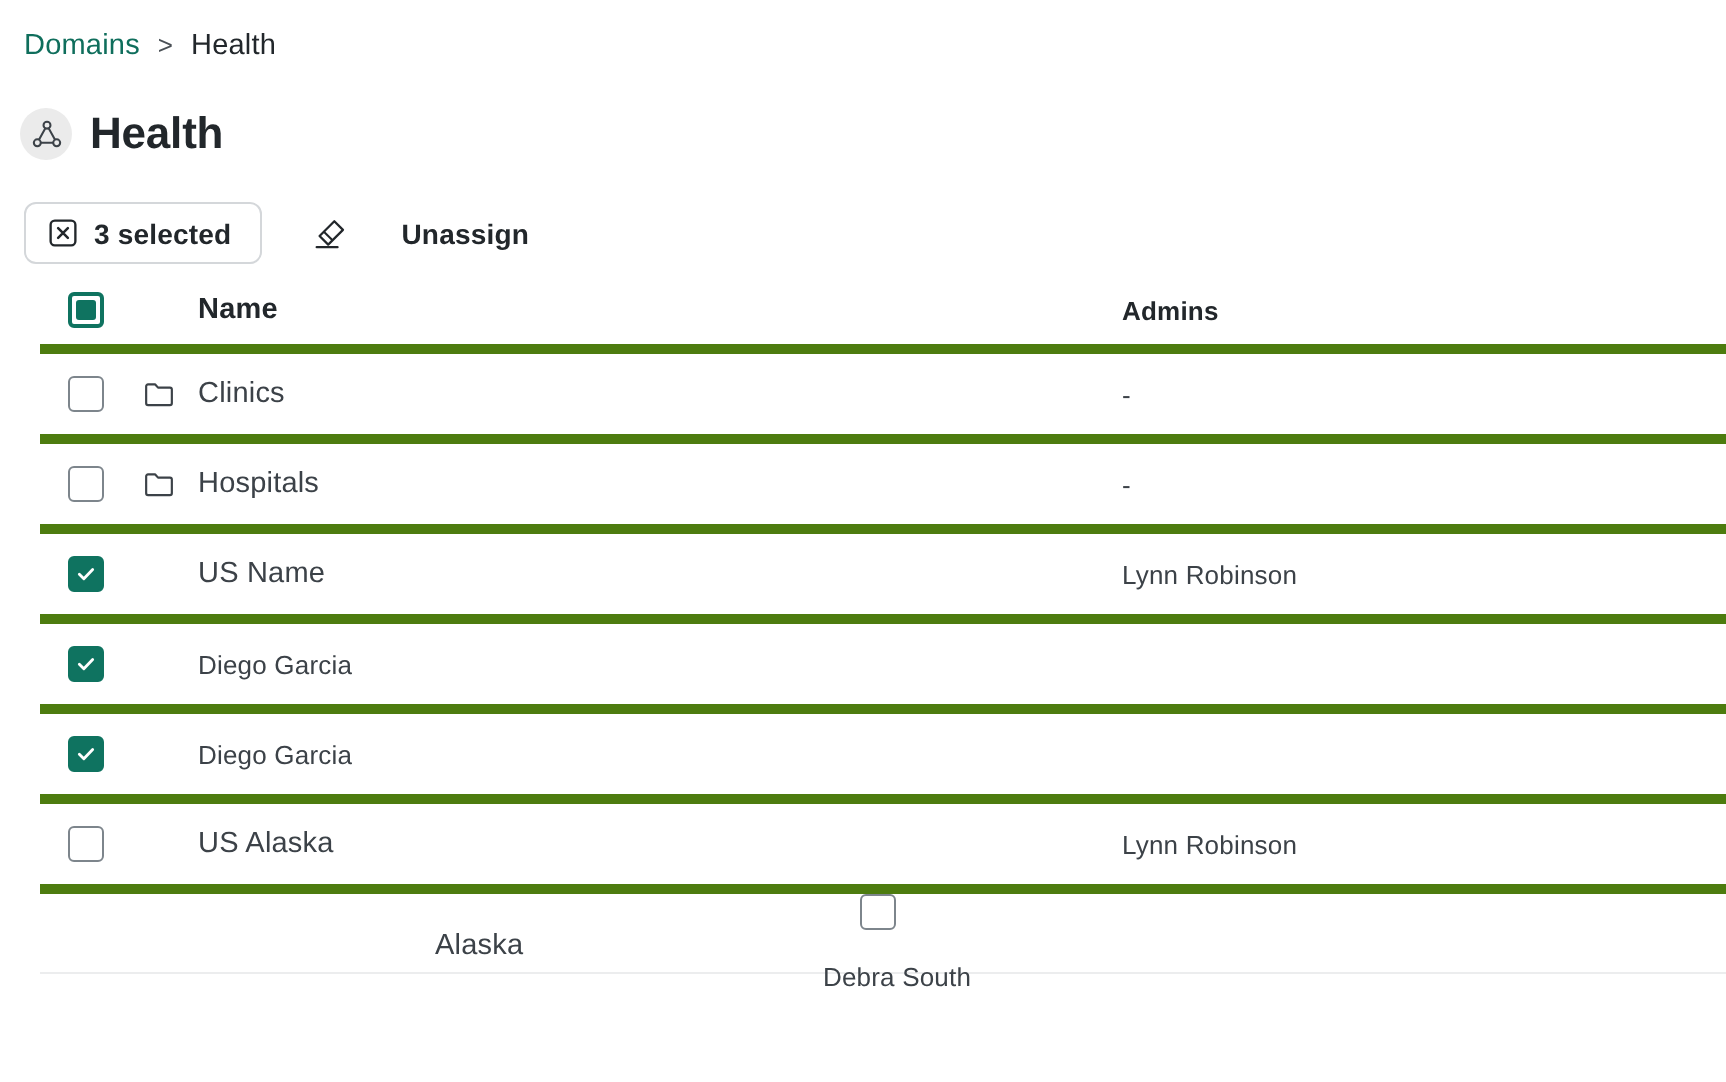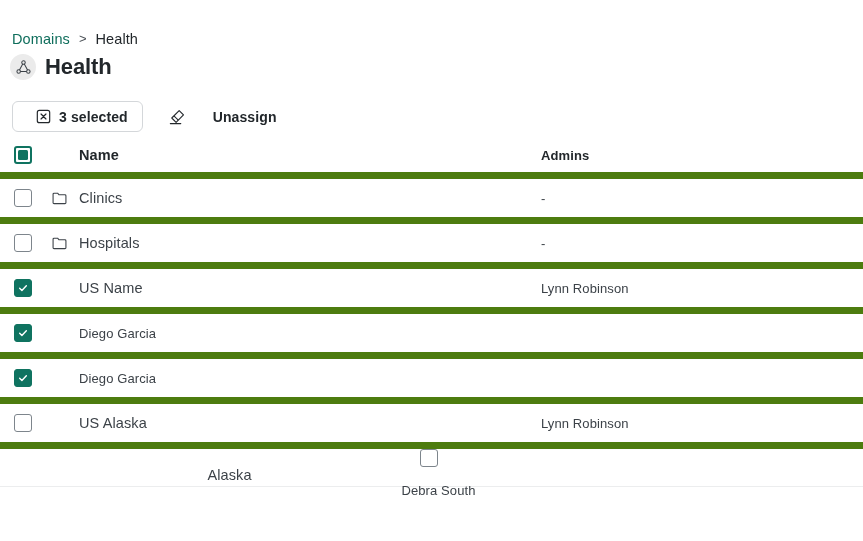--- a/index.html
+++ b/index.html
@@ -20,21 +20,20 @@
   .breadcrumb {
     position: absolute;
     left: 12px;
     top: 12px;
     height: 22px;
     display: flex;
     align-items: center;
     font-size: 14.5px;
     line-height: 22px;
     white-space: nowrap;
-    margin-top: 16px;
   }
   .crumb-link {
     color: #0f6e5c;
     cursor: pointer;
     letter-spacing: 0.1px;
   }
   .crumb-sep {
     color: #4a5056;
     margin: 0 9px;
     font-size: 13px;
@@ -78,21 +77,21 @@
     top: 100px;
     height: 33px;
     display: flex;
     align-items: center;
   }
   .btn-selected {
     display: flex;
     align-items: center;
     height: 31px;
     box-sizing: border-box;
-    padding: 0 14px 0 23px;
+    padding: 0 14px 0 11px;
     border: 1px solid #d4d7da;
     border-radius: 6px;
     background: #ffffff;
     cursor: pointer;
     font-size: 14px;
     font-weight: bold;
     color: #22272b;
   }
   .btn-selected .label { margin-left: 8px; letter-spacing: 0.1px; }
 
@@ -120,27 +119,28 @@
     top: 138px;
     width: 863px;
   }
   .t-row {
     display: flex;
     align-items: center;
     height: 45px;
     box-sizing: border-box;
     padding-left: 14px;
     position: relative;
+    margin-left: 20px;
   }
   .t-row.head {
     height: 34px;
     font-weight: bold;
   }
   .t-row.body {
-    border-top: 7px solid #4d7c0f;
+    border-top: 5px solid #4d7c0f;
     justify-content: space-between;
   }
   .t-row.last {
     border-bottom: 1px solid #ecedee;
     flex-direction: column;
   }
   .cell-check {
     width: 37px;
     flex: none;
     display: flex;

